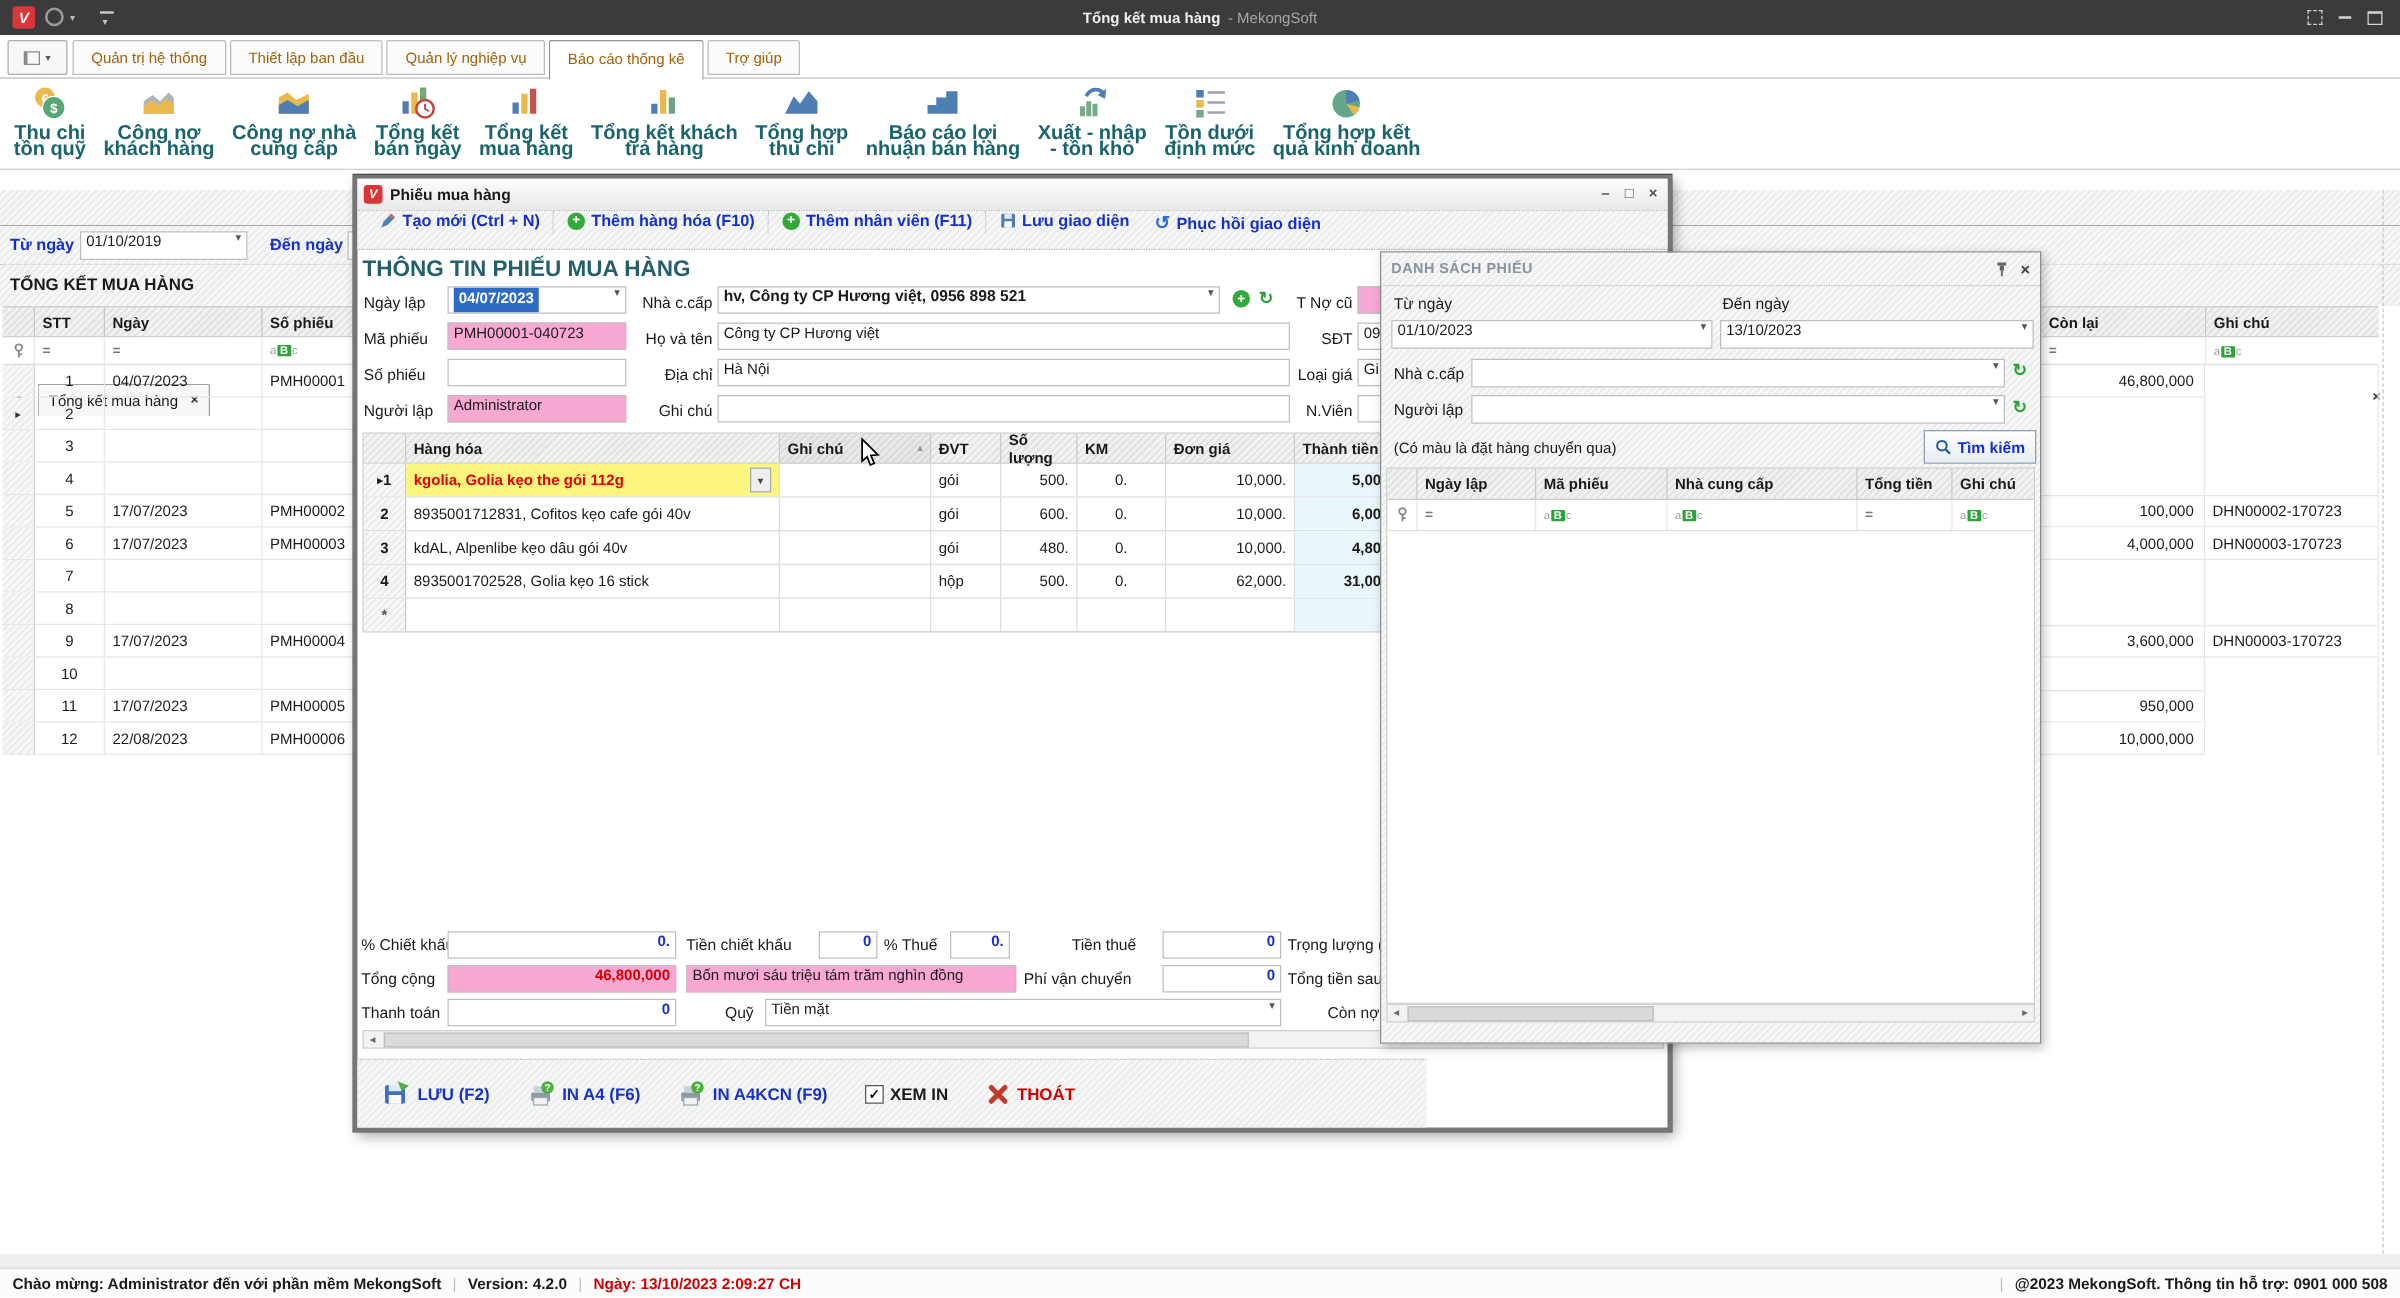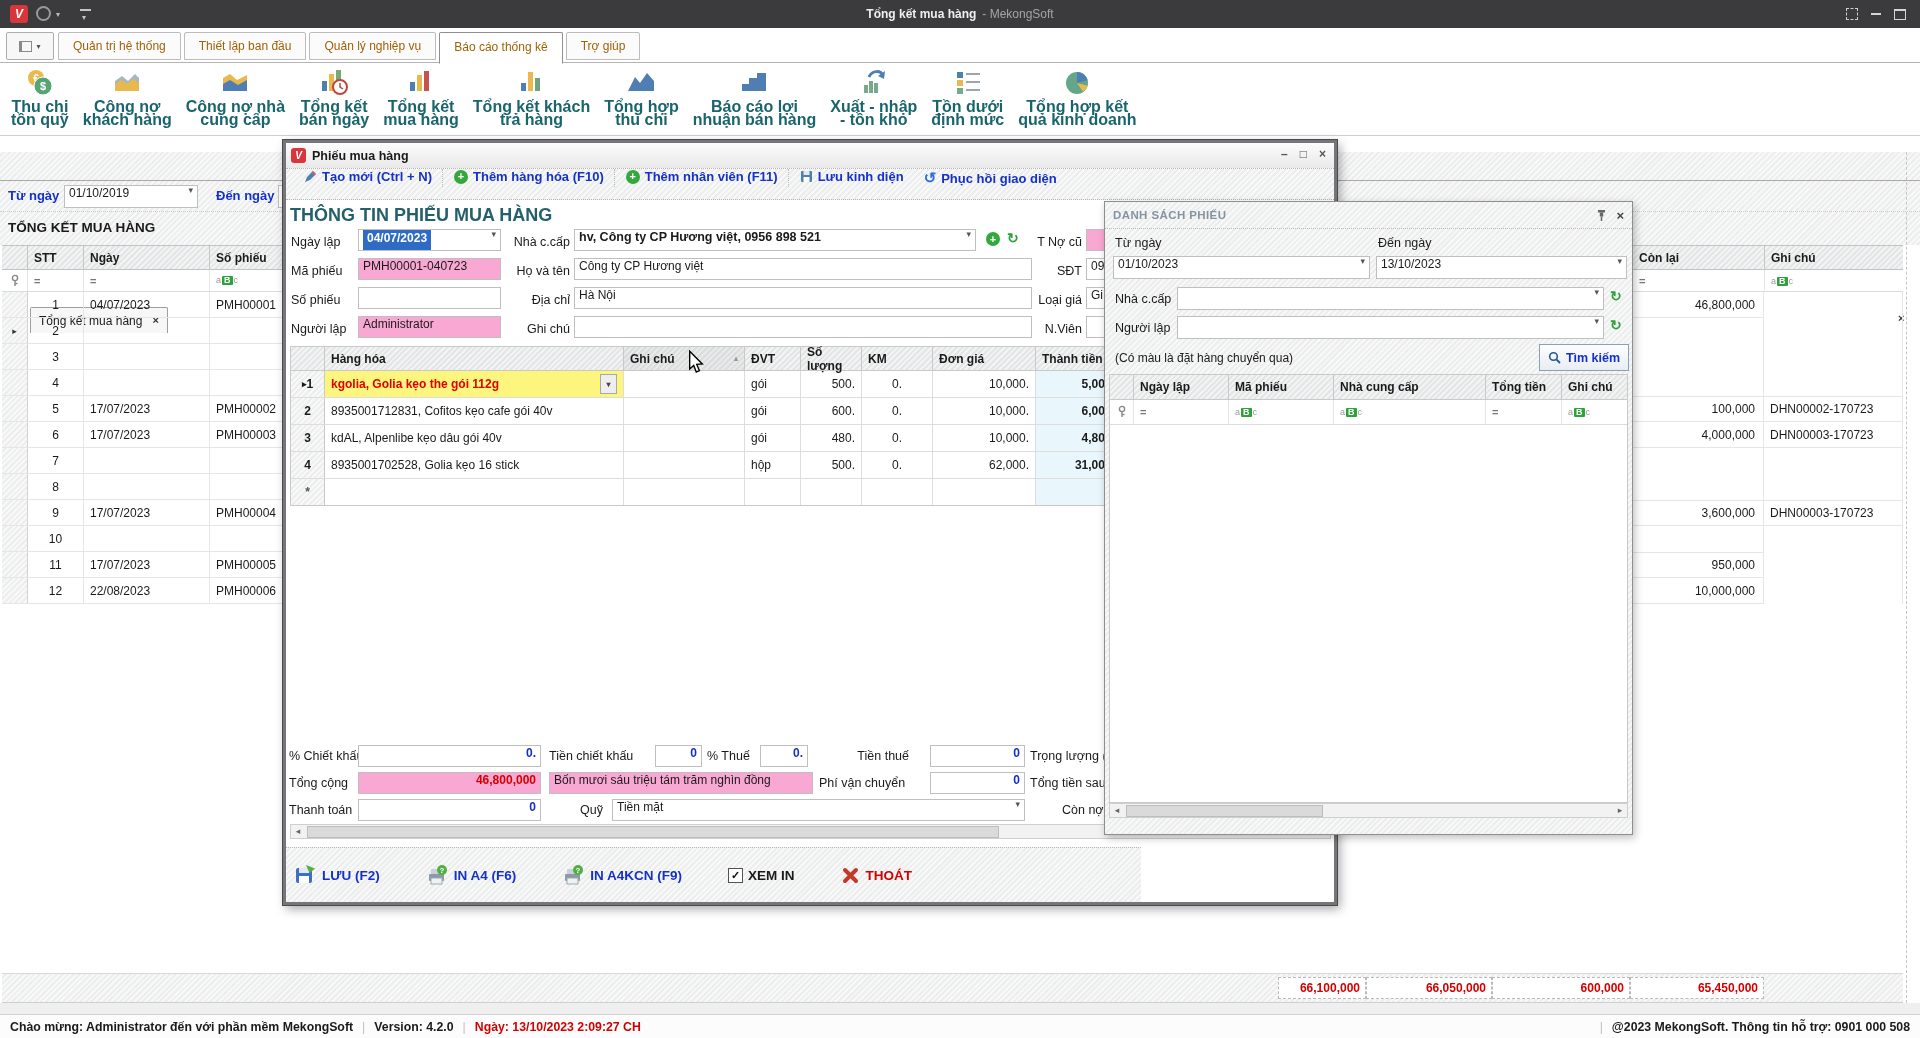--- a/index.html
+++ b/index.html
@@ -383,26 +383,20 @@
   <div class="rcell" style="left:1764px;top:396px;width:138px;border-top:1px solid #e6e6e6;border-bottom:1px solid #e6e6e6;padding-left:6px;box-sizing:border-box">DHN00002-170723</div>
   <div class="rcell rt" style="left:1632px;top:422px;width:131px;border-bottom:1px solid #e6e6e6;padding-right:8px">4,000,000</div>
   <div class="rcell" style="left:1764px;top:422px;width:138px;border-bottom:1px solid #e6e6e6;padding-left:6px">DHN00003-170723</div>
   <div class="rcell rt" style="left:1632px;top:500px;width:131px;border-top:1px solid #e6e6e6;border-bottom:1px solid #e6e6e6;padding-right:8px;box-sizing:border-box">3,600,000</div>
   <div class="rcell" style="left:1764px;top:500px;width:138px;border-top:1px solid #e6e6e6;border-bottom:1px solid #e6e6e6;padding-left:6px;box-sizing:border-box">DHN00003-170723</div>
   <div class="rcell rt" style="left:1632px;top:552px;width:131px;border-top:1px solid #e6e6e6;border-bottom:1px solid #e6e6e6;padding-right:8px;box-sizing:border-box">950,000</div>
   <div class="rcell rt" style="left:1632px;top:578px;width:131px;border-bottom:1px solid #e6e6e6;padding-right:8px">10,000,000</div>
 
   <div class="a" style="left:1906px;top:152px;height:861px;border-left:1px dashed #c6c6c6"></div>
 
-  <div class="a hz" style="left:2px;top:973px;width:1901px;height:30px;border-top:1px solid #d8d8d8;border-bottom:1px solid #cfcfcf;box-sizing:border-box">
-    <div class="a ctr rt b red" style="left:1276px;top:3px;width:88px;height:22px;background:#fff;border:1px dashed #b9b9b9;box-sizing:border-box;padding:0 5px">66,100,000</div>
-    <div class="a ctr rt b red" style="left:1364px;top:3px;width:126px;height:22px;background:#fff;border:1px dashed #b9b9b9;box-sizing:border-box;padding:0 5px">66,050,000</div>
-    <div class="a ctr rt b red" style="left:1490px;top:3px;width:138px;height:22px;background:#fff;border:1px dashed #b9b9b9;box-sizing:border-box;padding:0 5px">600,000</div>
-    <div class="a ctr rt b red" style="left:1628px;top:3px;width:134px;height:22px;background:#fff;border:1px dashed #b9b9b9;box-sizing:border-box;padding:0 5px">65,450,000</div>
-  </div>
   <div class="a" style="left:0;top:1003px;width:1920px;height:11px;background:#efefef"></div>
 
   <div class="a dialog">
 
     <div class="a dtitle ctr">
       <span class="vlogo" style="width:15px;height:15px;font-size:10px;margin:0 6px 0 5px">V</span>
       <span class="b" style="font-size:12.5px">Phiếu mua hàng</span>
       <span class="a ctr" style="right:8px;top:4px;gap:12px;color:#555;font-weight:bold">
         <span>–</span>
         <span>□</span>
@@ -428,21 +422,21 @@
         <span class="plusc">+</span>
         <span>Thêm nhân viên (F11)</span>
       </span>
       <span class="dsep"></span>
       <span class="dtbtn">
         <svg width="13" height="13">
             <rect x="1" y="1" width="11" height="11" rx="1" fill="#4f7fb2"></rect>
             <rect x="3.5" y="1" width="6" height="4" fill="#dfe9f5"></rect>
             <rect x="3.5" y="7" width="6" height="5" fill="#fff"></rect>
           </svg>
-        <span>Lưu kinh diện</span>
+        <span>Lưu giao diện</span>
       </span>
       <span class="dtbtn">
         <span style="color:#2f6fd0;font-size:15px;font-weight:bold">↺</span>
         <span>Phục hồi giao diện</span>
       </span>
     </div>
 
     <span class="a b" style="left:4px;top:62px;font-size:18px;color:#24606c">THÔNG TIN PHIẾU MUA HÀNG</span>
 
     <span class="a glab" style="left:5px;top:88px;height:22px">Ngày lập</span>
@@ -621,21 +615,21 @@
         <span class="dd">▾</span>
       </div>
     <span class="a glab" style="left:776px;top:656px;height:22px">Còn nợ</span>
 
     <div class="a scroll" style="left:4px;top:681px;width:1041px;height:15px">
       <span class="sarr">◂</span>
       <span class="thumb" style="width:690px;margin-left:2px"></span>
       <span class="sarr" style="margin-left:auto">▸</span>
     </div>
 
-    <div class="a hz ctr" style="left:0;top:704px;width:855px;height:55px;border-top:1px dotted #b8b8b8;box-sizing:border-box;padding-left:8px;gap:46px">
+    <div class="a hz ctr" style="left:0;top:704px;width:855px;height:55px;border-top:1px dotted #b8b8b8;box-sizing:border-box;padding-left:20px;gap:30px">
       <span class="bigbtn">
         <svg width="22" height="22">
             <rect x="2" y="4" width="16" height="15" rx="2" fill="#3f6fc0"></rect>
             <rect x="5" y="4" width="10" height="5" fill="#dfe9f5"></rect>
             <rect x="5" y="12" width="10" height="7" fill="#fff"></rect>
             <path d="M12 1 L21 4.5 L15.5 9 Z" fill="#52b043"></path>
           </svg>
         <span>LƯU (F2)</span>
       </span>
       <span class="bigbtn">

